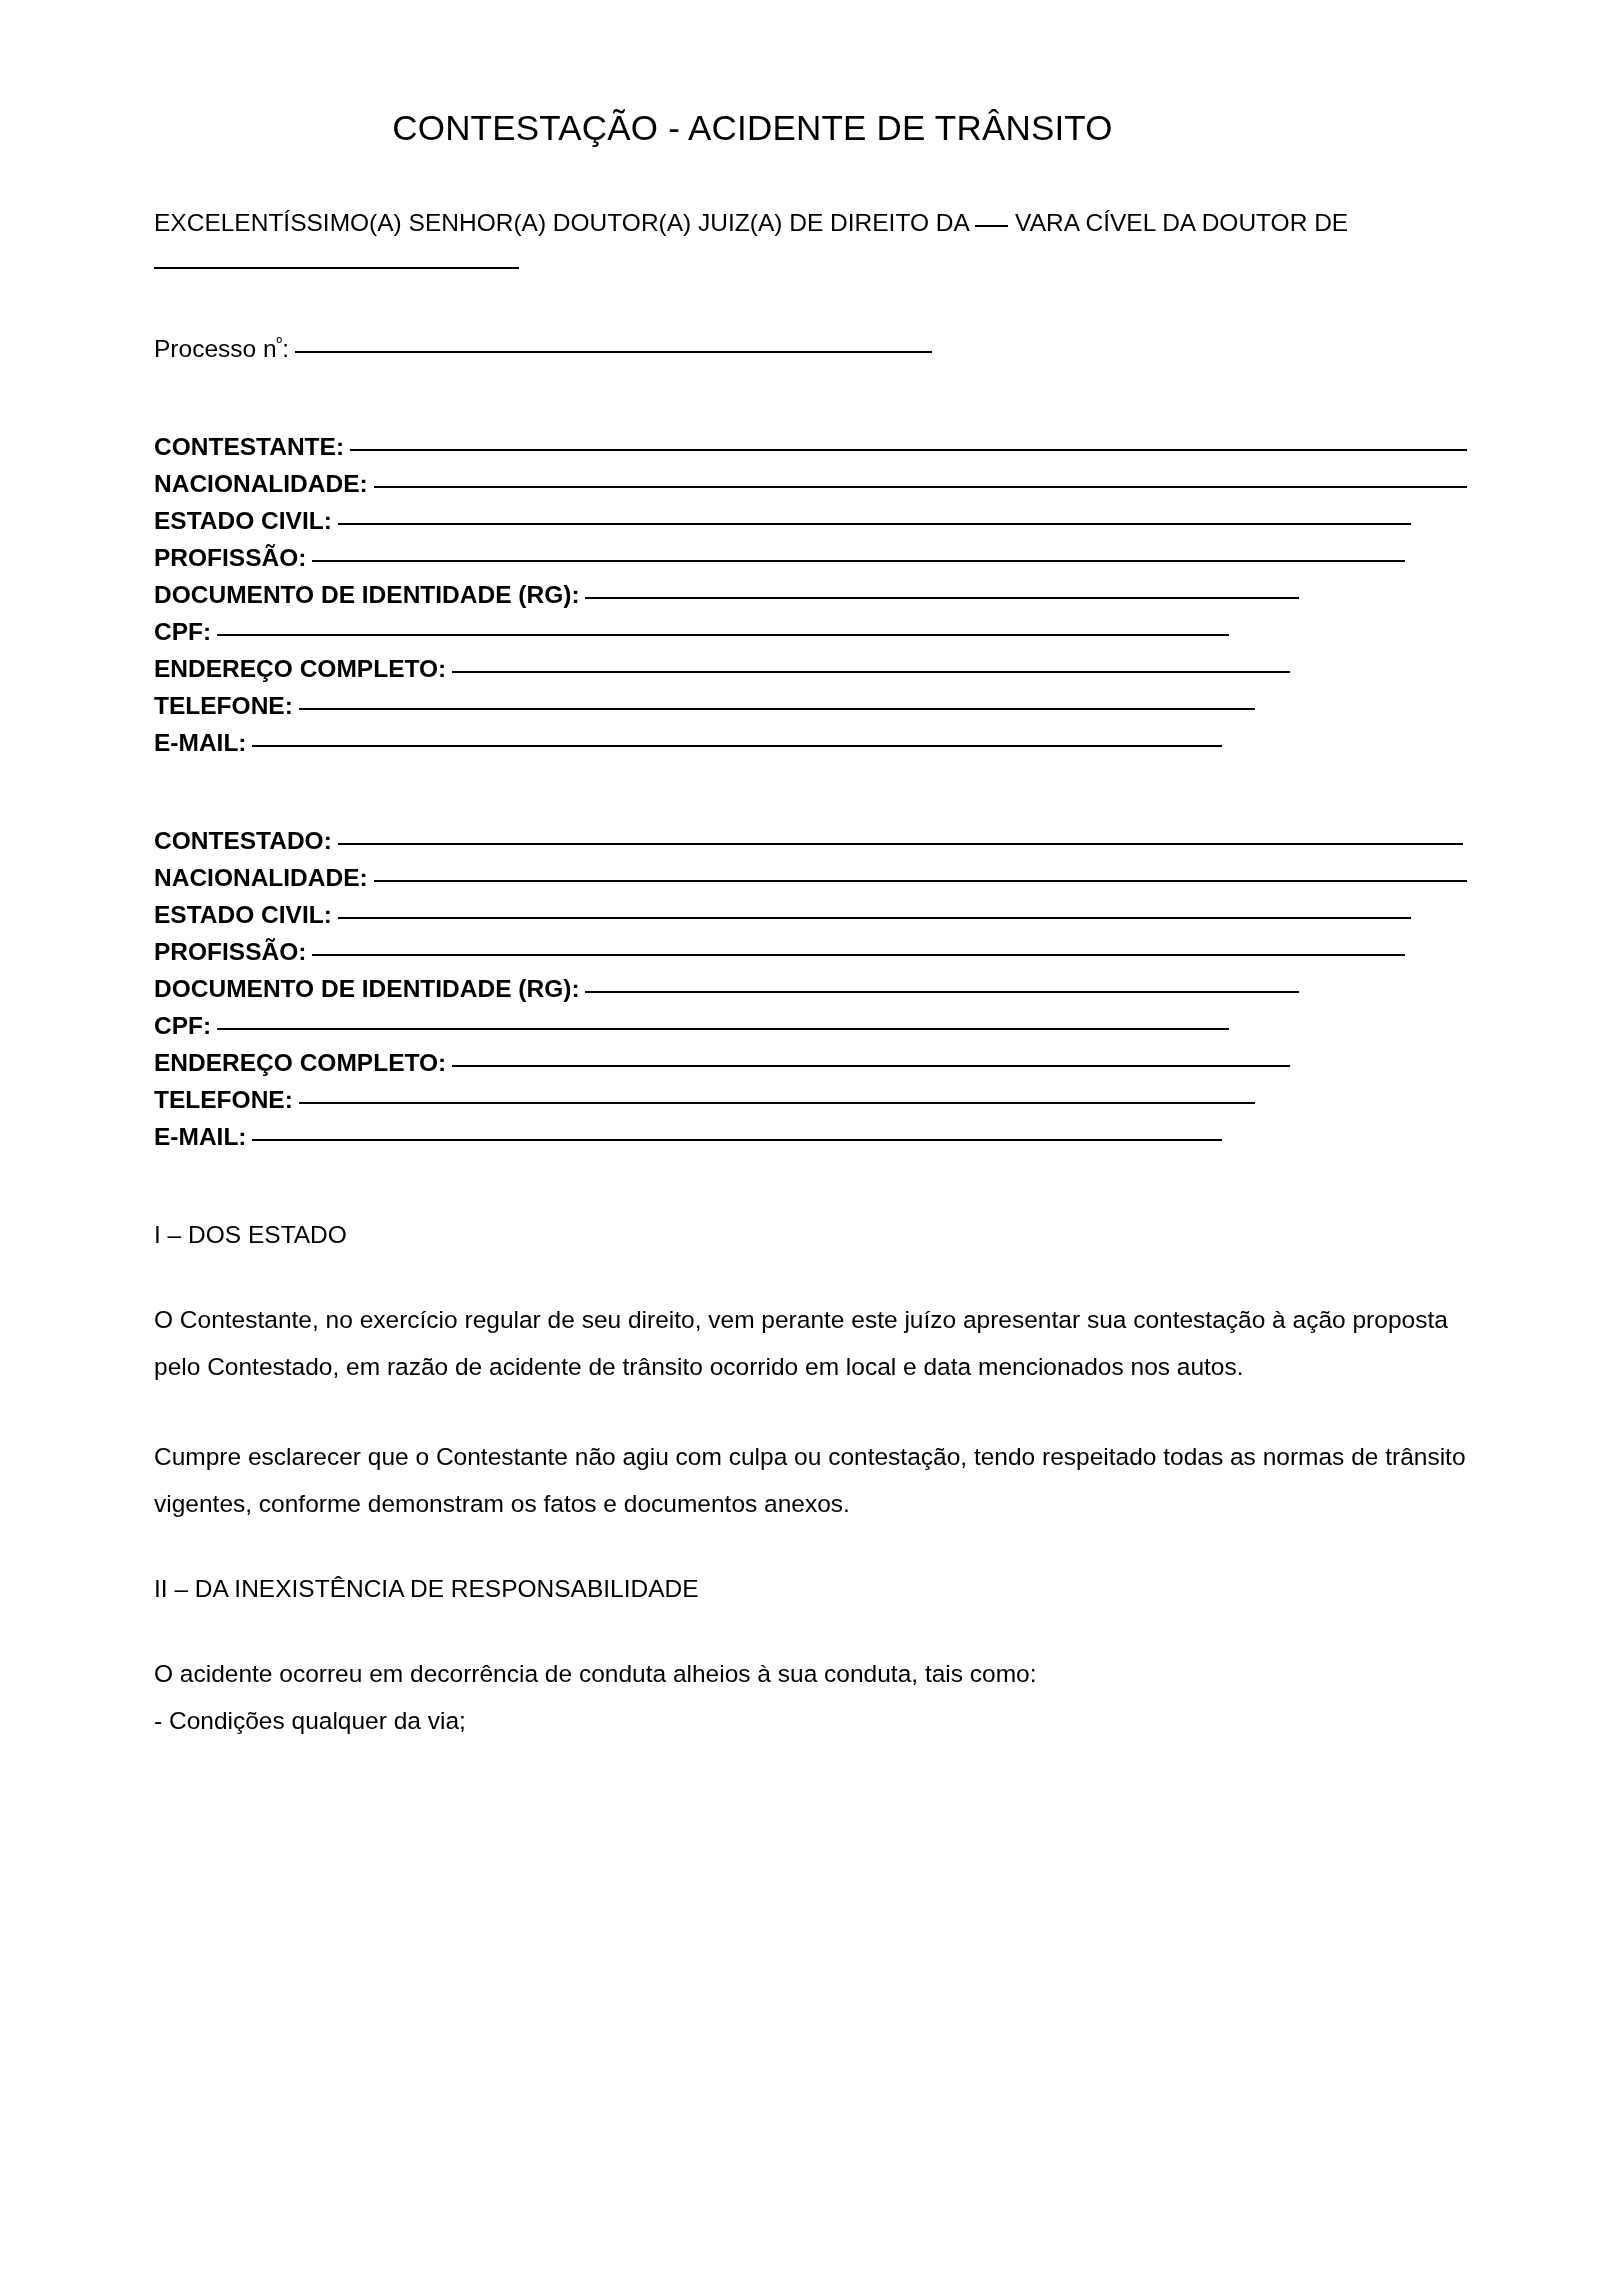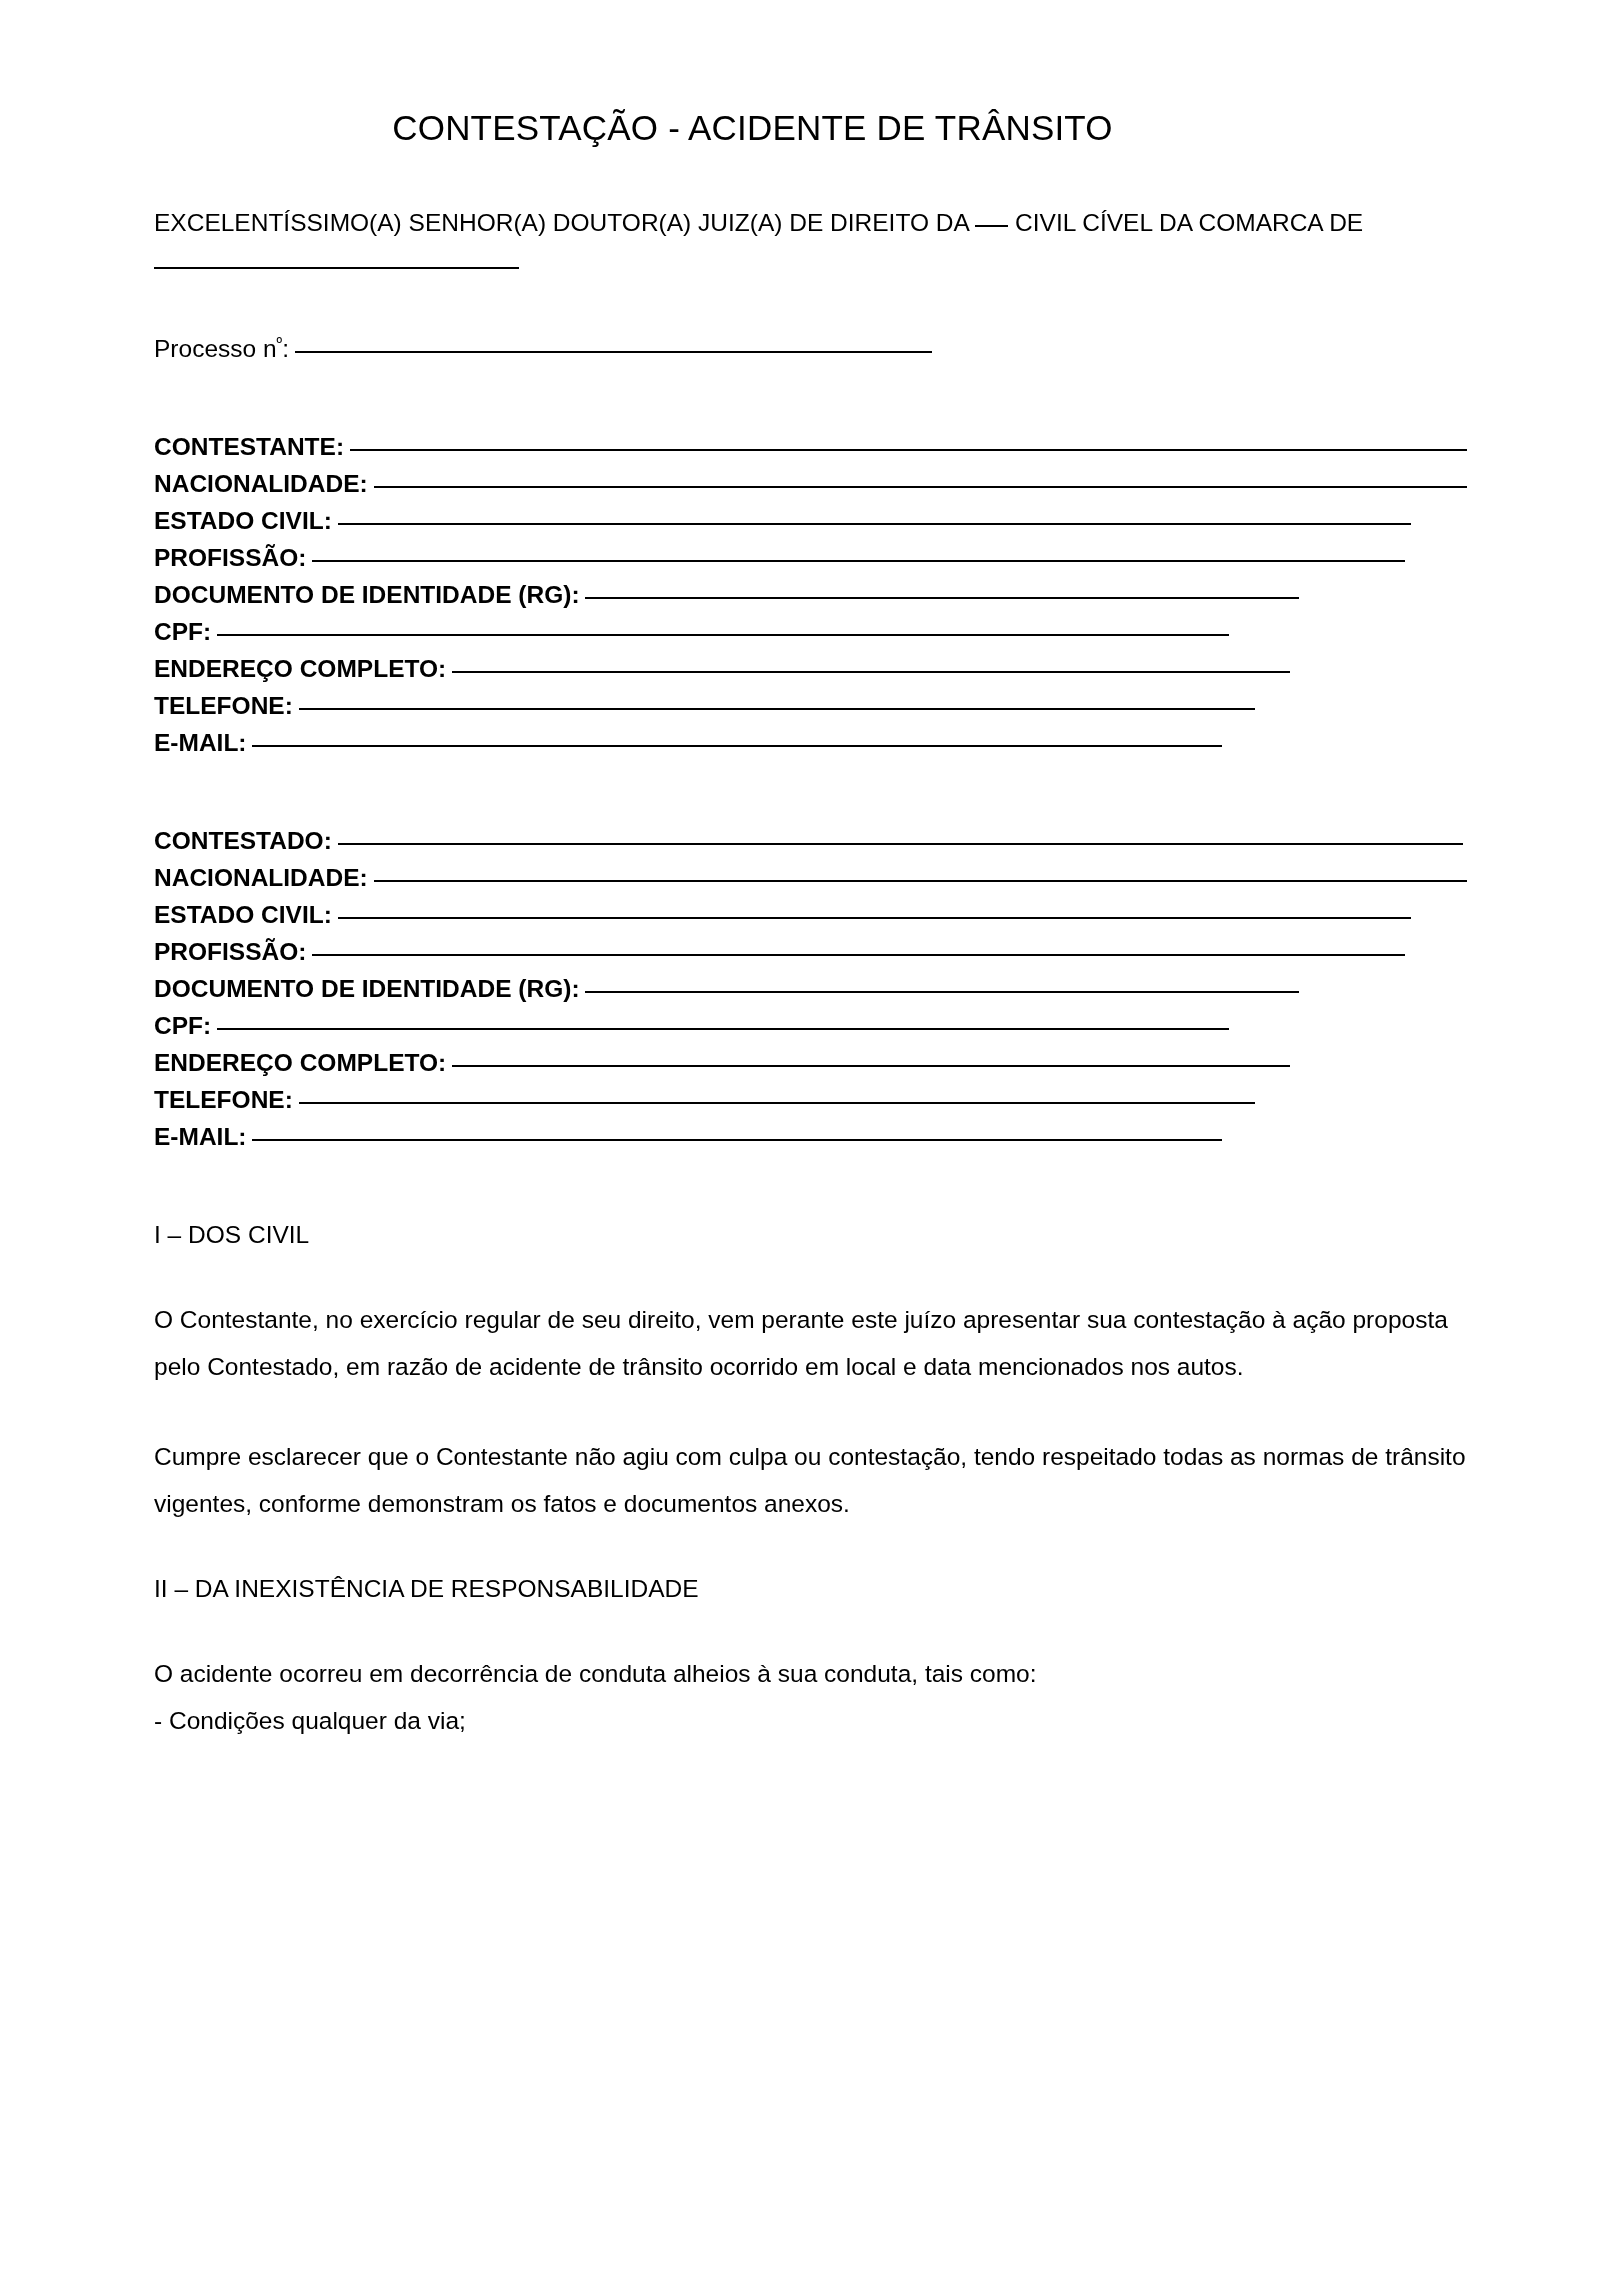--- a/index.html
+++ b/index.html
@@ -116,21 +116,21 @@
 <div class="page">
   <div class="content">
 
     <h1 class="doc-title">CONTESTAÇÃO - ACIDENTE DE TRÂNSITO</h1>
 
     <div class="sp-56"></div>
 
     <p class="intro-line">
       <span>EXCELENTÍSSIMO(A) SENHOR(A) DOUTOR(A) JUIZ(A) DE DIREITO DA</span>
       <span class="underline-inline"></span>
-      <span>CIVIL CÍVEL DA COMARCA DE</span>
+      <span>VARA CÍVEL DA DOUTOR DE</span>
     </p>
 
     <div class="rule-standalone" style="width:365px"></div>
 
     <div class="sp-62"></div>
 
     <div class="field-row">
       <span class="field-label nowrap"><span>Processo n</span><sup class="ord">º</sup><span>:</span></span>
       <span class="field-rule" style="width:637px"></span>
     </div>
@@ -212,21 +212,21 @@
         <span class="field-rule" style="width:956px"></span>
       </div>
       <div class="field-row">
         <span class="field-label">E-MAIL:</span>
         <span class="field-rule" style="width:970px"></span>
       </div>
     </div>
 
     <div class="sp-62"></div>
 
-    <p class="heading-line">I – DOS CIVIL</p>
+    <p class="heading-line">I – DOS ESTADO</p>
 
     <div class="sp-44"></div>
 
     <p class="para">O Contestante, no exercício regular de seu direito, vem perante este juízo apresentar sua contestação à ação proposta pelo Contestado, em razão de acidente de trânsito ocorrido em local e data mencionados nos autos.</p>
 
     <div class="sp-44"></div>
 
     <p class="para">Cumpre esclarecer que o Contestante não agiu com culpa ou contestação, tendo respeitado todas as normas de trânsito vigentes, conforme demonstram os fatos e documentos anexos.</p>
 
     <div class="sp-44"></div>

